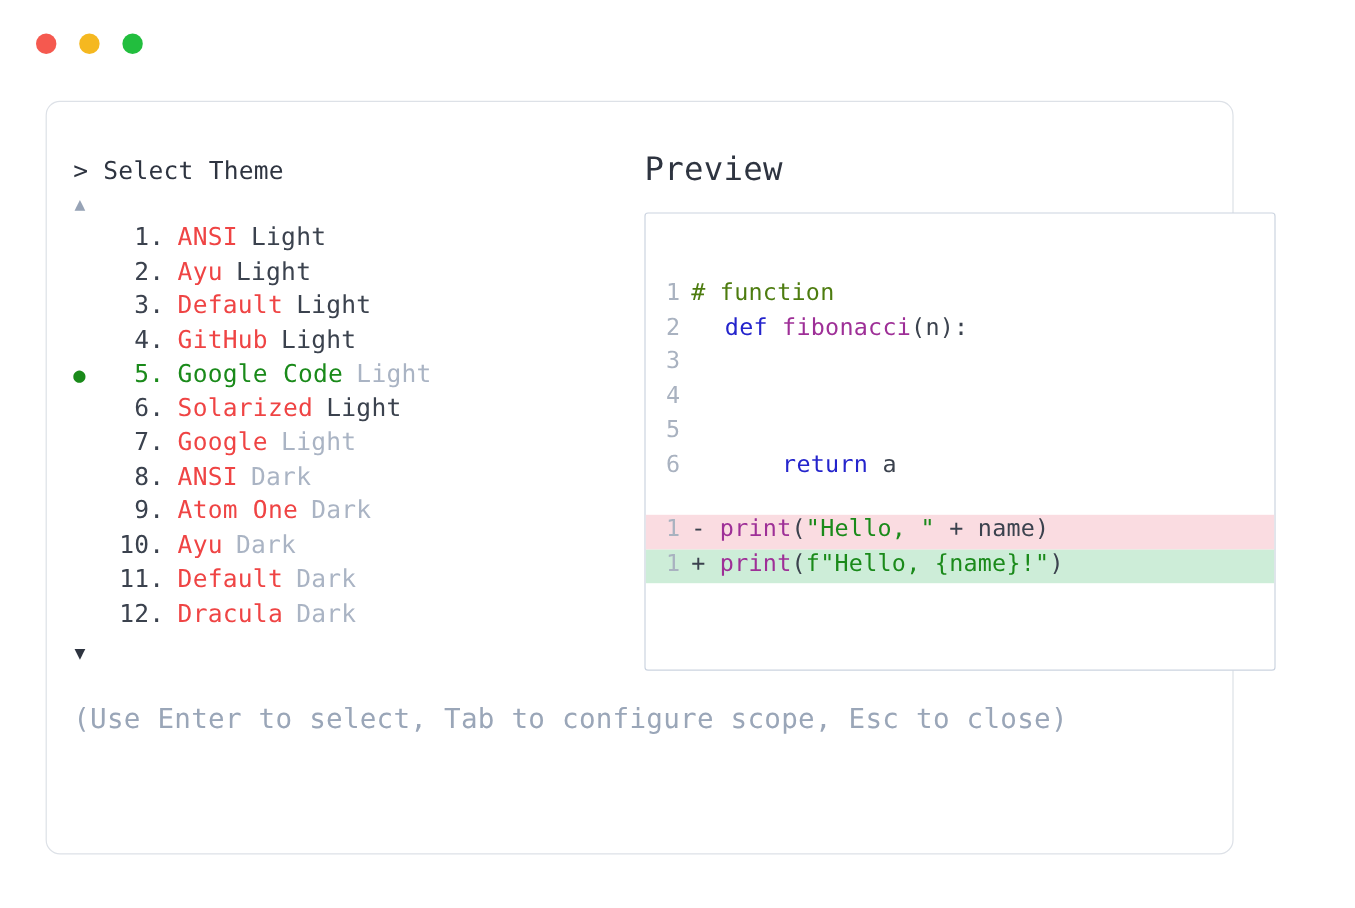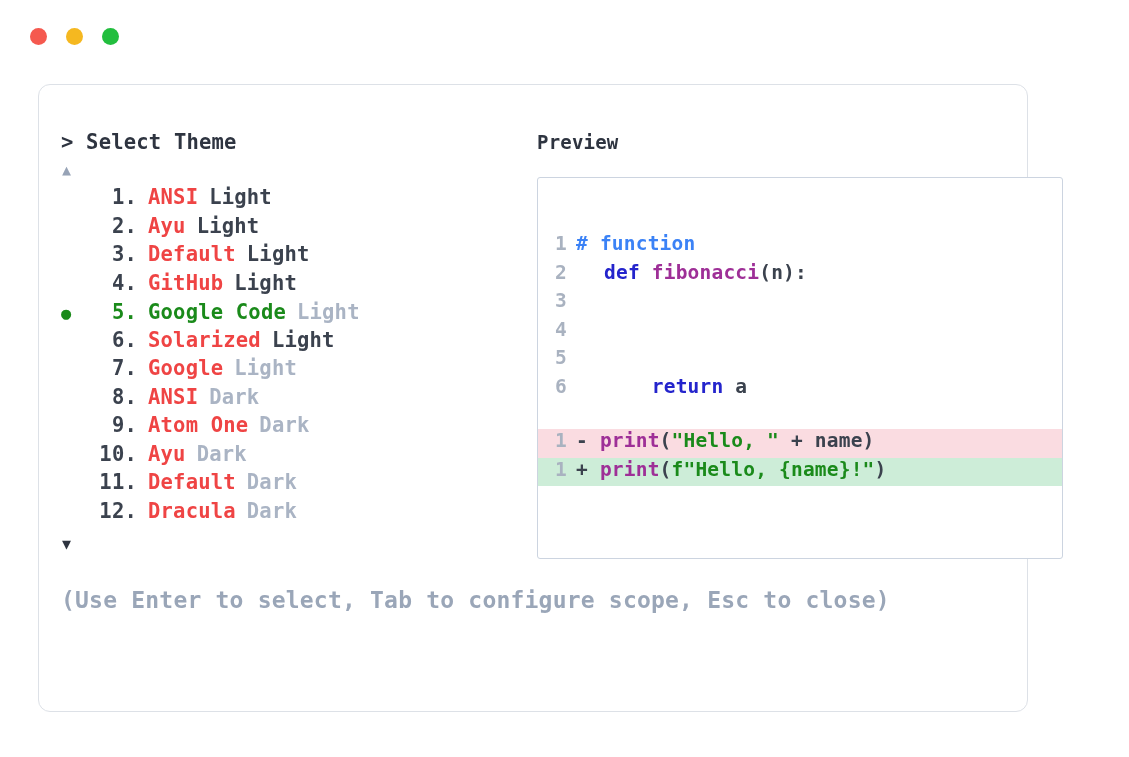--- a/index.html
+++ b/index.html
@@ -35,21 +35,20 @@
   .card {
     position: absolute;
     left: 38px;
     top: 84px;
     width: 990px;
     height: 628px;
     box-sizing: border-box;
     background: #ffffff;
     border: 1.5px solid #dde1e7;
     border-radius: 12px;
-    font-weight: bold;
   }
 
   .columns {
     position: absolute;
     left: 0; top: 0; right: 0; bottom: 0;
   }
 
   
   .left-col {
     position: absolute;
@@ -123,21 +122,21 @@
   }
 
   
   .right-col {
     position: absolute;
     left: 498px;
     top: 42px;
     width: 530px;
   }
   .preview-label {
-    font-size: 19px;
+    font-size: 27px;
     color: #2e3440;
     letter-spacing: 0.2px;
     line-height: 30px;
     white-space: pre;
   }
   .code-panel {
     margin-top: 20px;
     width: 526px;
     height: 382px;
     box-sizing: border-box;
@@ -171,21 +170,21 @@
   }
   .code-text { color: #3b424e; }
   .blank-line { height: 26px; }
 
   .diff-row { width: 100%; }
   .diff-row.minus { background: #fadce1; }
   .diff-row.plus  { background: #cdedd8; }
   .diff-marker { color: #3b424e; }
 
   
-  .tk-comment { color: #3b82f6; }
+  .tk-comment { color: #4d7c0f; }
   .tk-kw      { color: #2424cc; margin-left: 28px; }
   .tk-fn      { color: #9e2f97; }
   .tk-num     { color: #1d7b7b; }
   .tk-str     { color: #1a8a1a; }
   .tk-plain   { color: #3b424e; }
   .tk-call    { color: #9e2f97; }
 </style>
 </head>
 <body>
 

